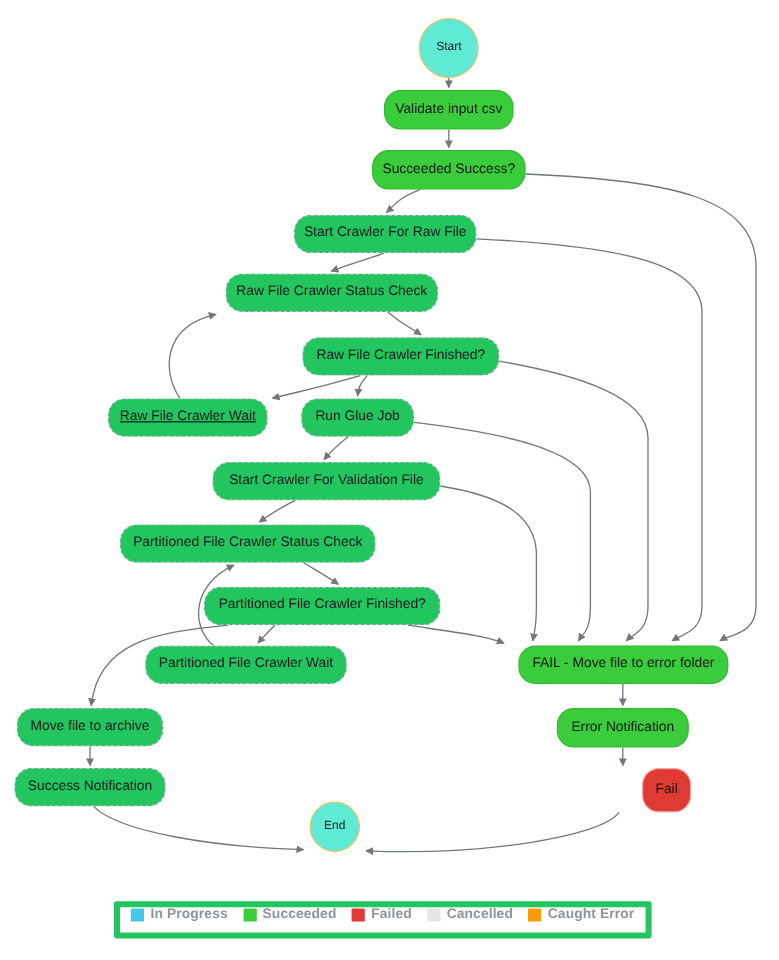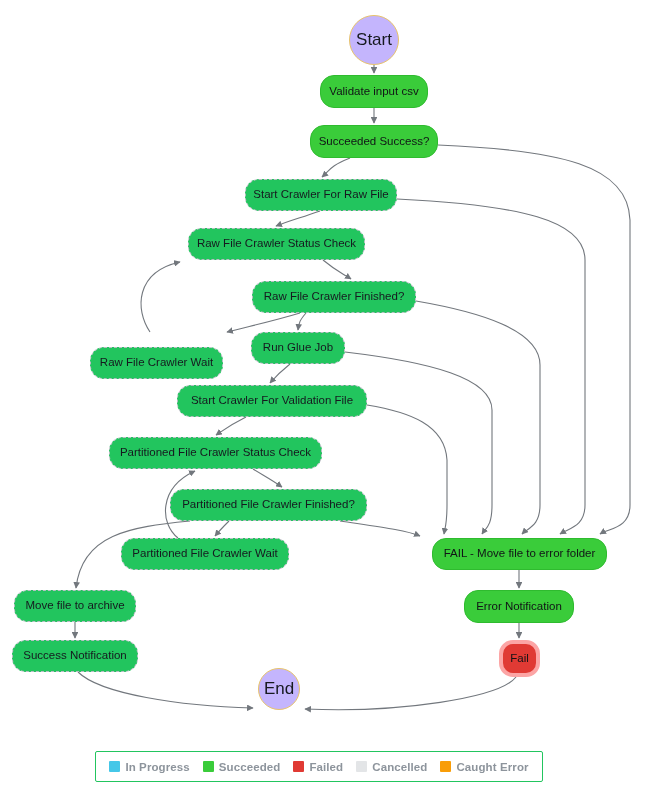--- a/index.html
+++ b/index.html
@@ -27,39 +27,40 @@
     border:1px dashed #b9bdc4;
     color:#16191f;
   }
   .node.succeeded{
     background:#3ACC3A;
     border:1px solid #2fbb2f;
     color:#111416;
   }
   .node.failed{
     background:#E03A34;
-    border:4px solid #fca5a5;
+    border:1px solid #fca5a5;
     color:#111416;
+    margin-left:36px;
   }
   .node.terminal{
-    background:#c4b5fd;
+    background:#5eead4;
     border:1px solid #e8c36a;
     border-radius:50%;
     color:#16191f;
-    font-size:17px;
+    font-size:10px;
   }
 
   #legend{
     position:absolute;
     left:95px;top:751px;width:448px;height:31px;
     box-sizing:border-box;
-    border:1px solid #22c55e;
+    border:5px solid #22c55e;
     border-radius:2px;
     background:#ffffff;
-    display:flex;align-items:center;justify-content:center;
+    display:flex;align-items:flex-start;justify-content:center;
     gap:13px;
   }
   .legend-item{display:flex;align-items:center;gap:5px;}
   .legend-swatch{width:11px;height:11px;border-radius:1px;display:block;}
   .legend-label{font-size:11.5px;color:#8d949c;font-weight:bold;letter-spacing:.1px;}
 </style>
 </head>
 <body>
 
 <div id="graph">
@@ -129,27 +130,27 @@
   <div class="node succeeded" style="left:320px;top:75px;width:108px;height:33px;">Validate input csv</div>
 
   <div class="node succeeded" style="left:310px;top:125px;width:128px;height:33px;">Succeeded Success?</div>
 
   <div class="node pending" style="left:245px;top:179px;width:152px;height:32px;">Start Crawler For Raw File</div>
 
   <div class="node pending" style="left:188px;top:228px;width:177px;height:32px;">Raw File Crawler Status Check</div>
 
   <div class="node pending" style="left:252px;top:281px;width:164px;height:32px;">Raw File Crawler Finished?</div>
 
-  <div class="node pending" style="left:90px;top:347px;width:133px;height:32px;">Raw File Crawler Wait</div>
+  <div class="node pending" style="left:90px;top:332px;width:133px;height:32px;text-decoration:underline;">Raw File Crawler Wait</div>
 
   <div class="node pending" style="left:251px;top:332px;width:94px;height:32px;">Run Glue Job</div>
 
   <div class="node pending" style="left:177px;top:385px;width:190px;height:32px;">Start Crawler For Validation File</div>
 
-  <div class="node pending" style="left:109px;top:437px;width:213px;height:32px;">Partitioned File Crawler Status Check</div>
+  <div class="node pending" style="left:100px;top:437px;width:213px;height:32px;">Partitioned File Crawler Status Check</div>
 
   <div class="node pending" style="left:170px;top:489px;width:197px;height:32px;">Partitioned File Crawler Finished?</div>
 
   <div class="node succeeded" style="left:432px;top:538px;width:175px;height:32px;">FAIL - Move file to error folder</div>
 
   <div class="node pending" style="left:121px;top:538px;width:168px;height:32px;">Partitioned File Crawler Wait</div>
 
   <div class="node pending" style="left:14px;top:590px;width:122px;height:32px;">Move file to archive</div>
 
   <div class="node succeeded" style="left:464px;top:590px;width:110px;height:33px;">Error Notification</div>

